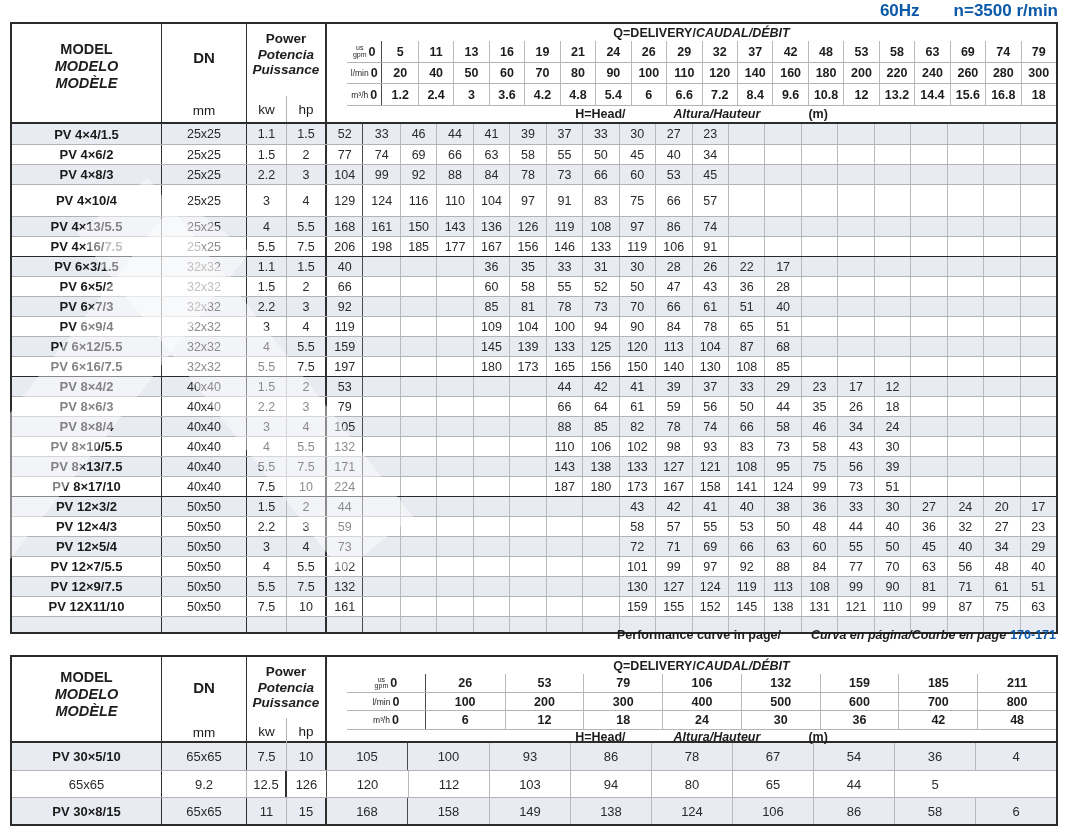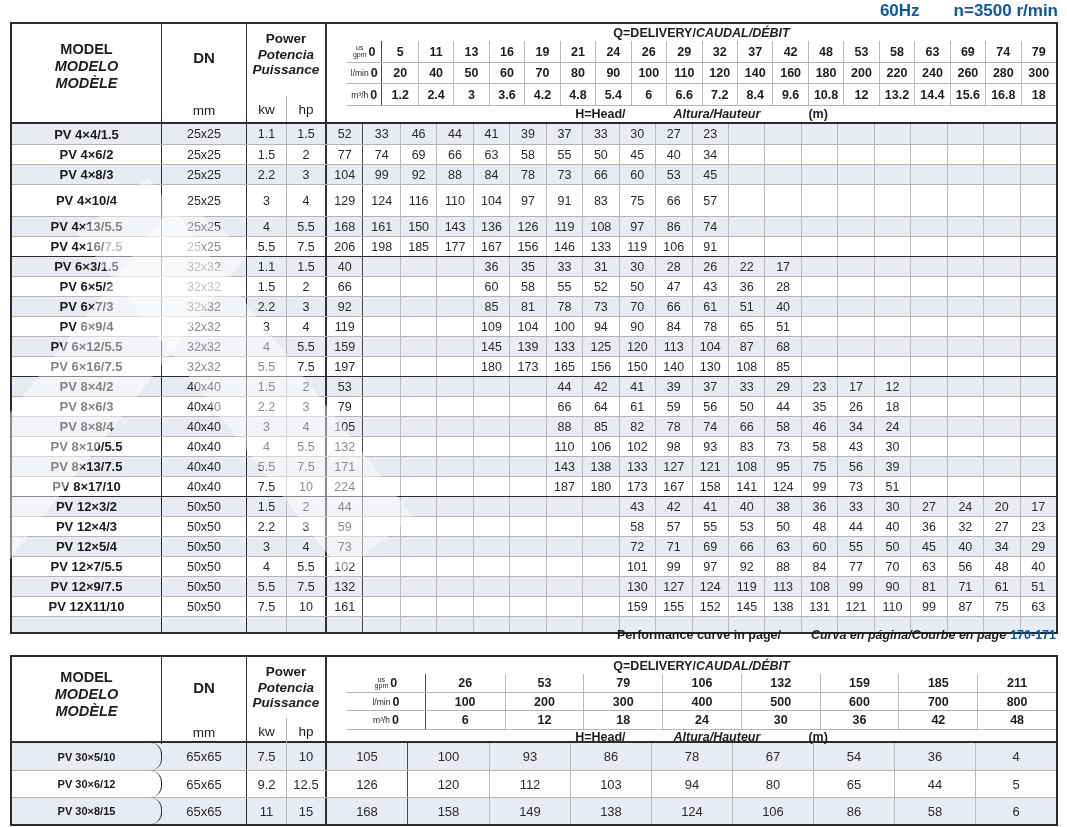--- a/index.html
+++ b/index.html
@@ -52,21 +52,21 @@
   .tbody .trow:nth-child(odd){background:#e9ebf2;}
   .c{display:flex;align-items:center;justify-content:center;box-sizing:border-box;font-size:12.5px;color:#2a2a2a;}
   .c-model{font-weight:bold;color:#1a1a1a;font-size:13px;border-right:1.5px solid #2f2f2f;}
   .c-model .gray{color:#8d8d8d;}
   .c-dn{border-right:1.5px solid #2f2f2f;}
   .c-kw{border-right:1px solid #b4b4b4;}
   .c-hp{border-right:2px solid #2f2f2f;}
   .c-v0{border-right:1.4px solid #4a4a4a;}
   .c-vl{border-left:1px solid #b9b9b9;}
   #t2 .c{font-size:13px;}
-  #t2 .c-model{font-size:11px;border-radius:11px;}
+  #t2 .c-model{font-size:13px;}
 
   
   .note{position:absolute;top:628px;left:10px;width:1048px;text-align:right;font-size:12.5px;font-weight:bold;padding-right:2px;box-sizing:border-box;}
   .note .it{font-style:italic;margin-left:30px;}
   .note .pages{color:#0a58a8;margin-left:4px;}
 </style>
 </head>
 <body>
 
 <div class="topline">
@@ -1147,23 +1147,20 @@
         <div class="c c-v">100</div>
         <div class="c c-v c-vl">93</div>
         <div class="c c-v c-vl">86</div>
         <div class="c c-v c-vl">78</div>
         <div class="c c-v c-vl">67</div>
         <div class="c c-v c-vl">54</div>
         <div class="c c-v c-vl">36</div>
         <div class="c c-v c-vl">4</div>
       </div>
       <div class="trow" style="grid-template-columns: 150px 85px 40px 40px repeat(9, 1fr); height: 27px;">
-        <div class="c c-model">
-          <span>PV 30×6/12</span>
-        </div>
         <div class="c c-dn">65x65</div>
         <div class="c c-kw">9.2</div>
         <div class="c c-hp">12.5</div>
         <div class="c c-v c-v0">126</div>
         <div class="c c-v">120</div>
         <div class="c c-v c-vl">112</div>
         <div class="c c-v c-vl">103</div>
         <div class="c c-v c-vl">94</div>
         <div class="c c-v c-vl">80</div>
         <div class="c c-v c-vl">65</div>

